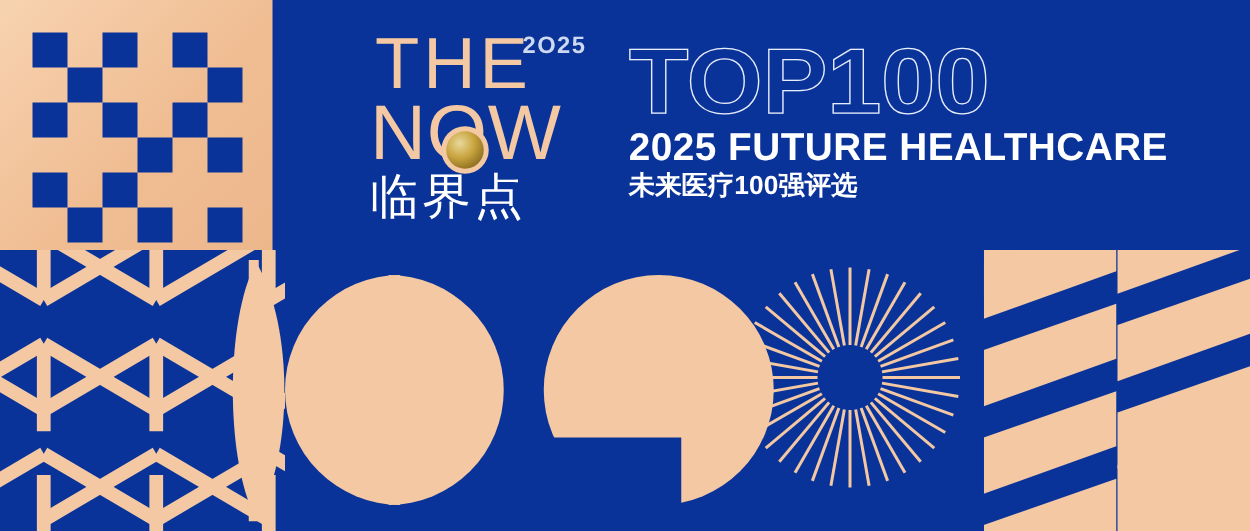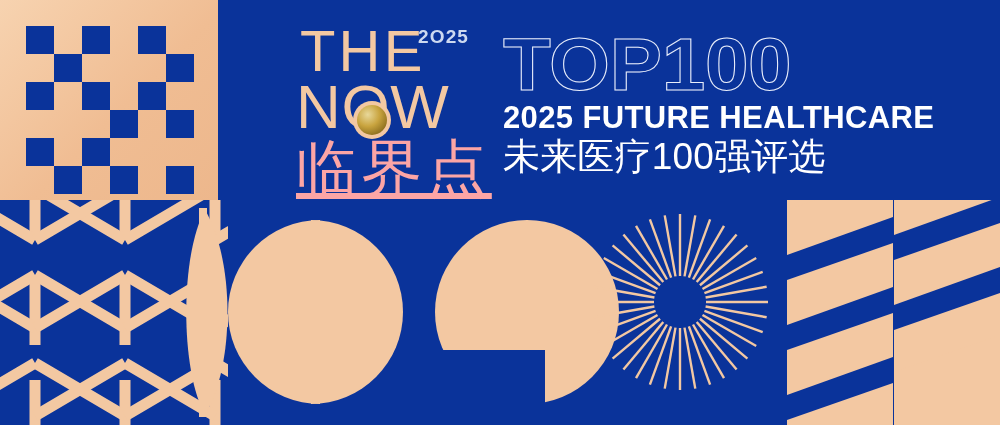--- a/index.html
+++ b/index.html
@@ -37,22 +37,22 @@
     font-size:58px;letter-spacing:.055em;
     -webkit-text-stroke:0px;
     position:absolute;left:4px;top:0;text-align:center;
   }
   #logo-now{
     font-size:62px;letter-spacing:.01em;
     position:absolute;left:0px;top:54px;
   }
   #logo-cn{
     position:absolute;left:0px;top:116px;
-    font-size:61px;letter-spacing:.07em;
-    color:#fca5a5;font-weight:300;line-height:1;white-space:nowrap;text-decoration:underline;
+    font-size:39px;letter-spacing:.07em;
+    color:#ffffff;font-weight:300;line-height:1;white-space:nowrap;
   }
   #logo-year{
     position:absolute;left:122px;top:4px;
     font-size:19px;color:#cdd9f0;letter-spacing:.06em;
     font-weight:700;
   }
   #logo-orb{
     position:absolute;left:57px;top:79px;
     width:38px;height:38px;border-radius:50%;
     background:#f3c8a2;
@@ -76,22 +76,22 @@
     margin:0;padding:0;
   }
   .head-en{
     color:#ffffff;font-weight:700;
     font-size:31px;line-height:1.03;
     letter-spacing:.012em;white-space:nowrap;
     transform:scaleX(1.0);transform-origin:left center;
   }
   #head-en1{margin-top:6px;}
   #head-cn{
-    color:#ffffff;font-weight:400;
-    font-size:37px;line-height:1.1;margin-top:3px;
+    color:#ffffff;font-weight:700;
+    font-size:21px;line-height:1.1;margin-top:3px;
     letter-spacing:.005em;white-space:nowrap;
   }
   
   #band{position:absolute;left:0;top:200px;width:1000px;height:225px;}
   
   #hex-block{position:absolute;left:0;top:0;width:228px;height:225px;overflow:hidden;}
   
   #lens{position:absolute;left:0;top:0;width:228px;height:225px;}
   
   #semi-a{

